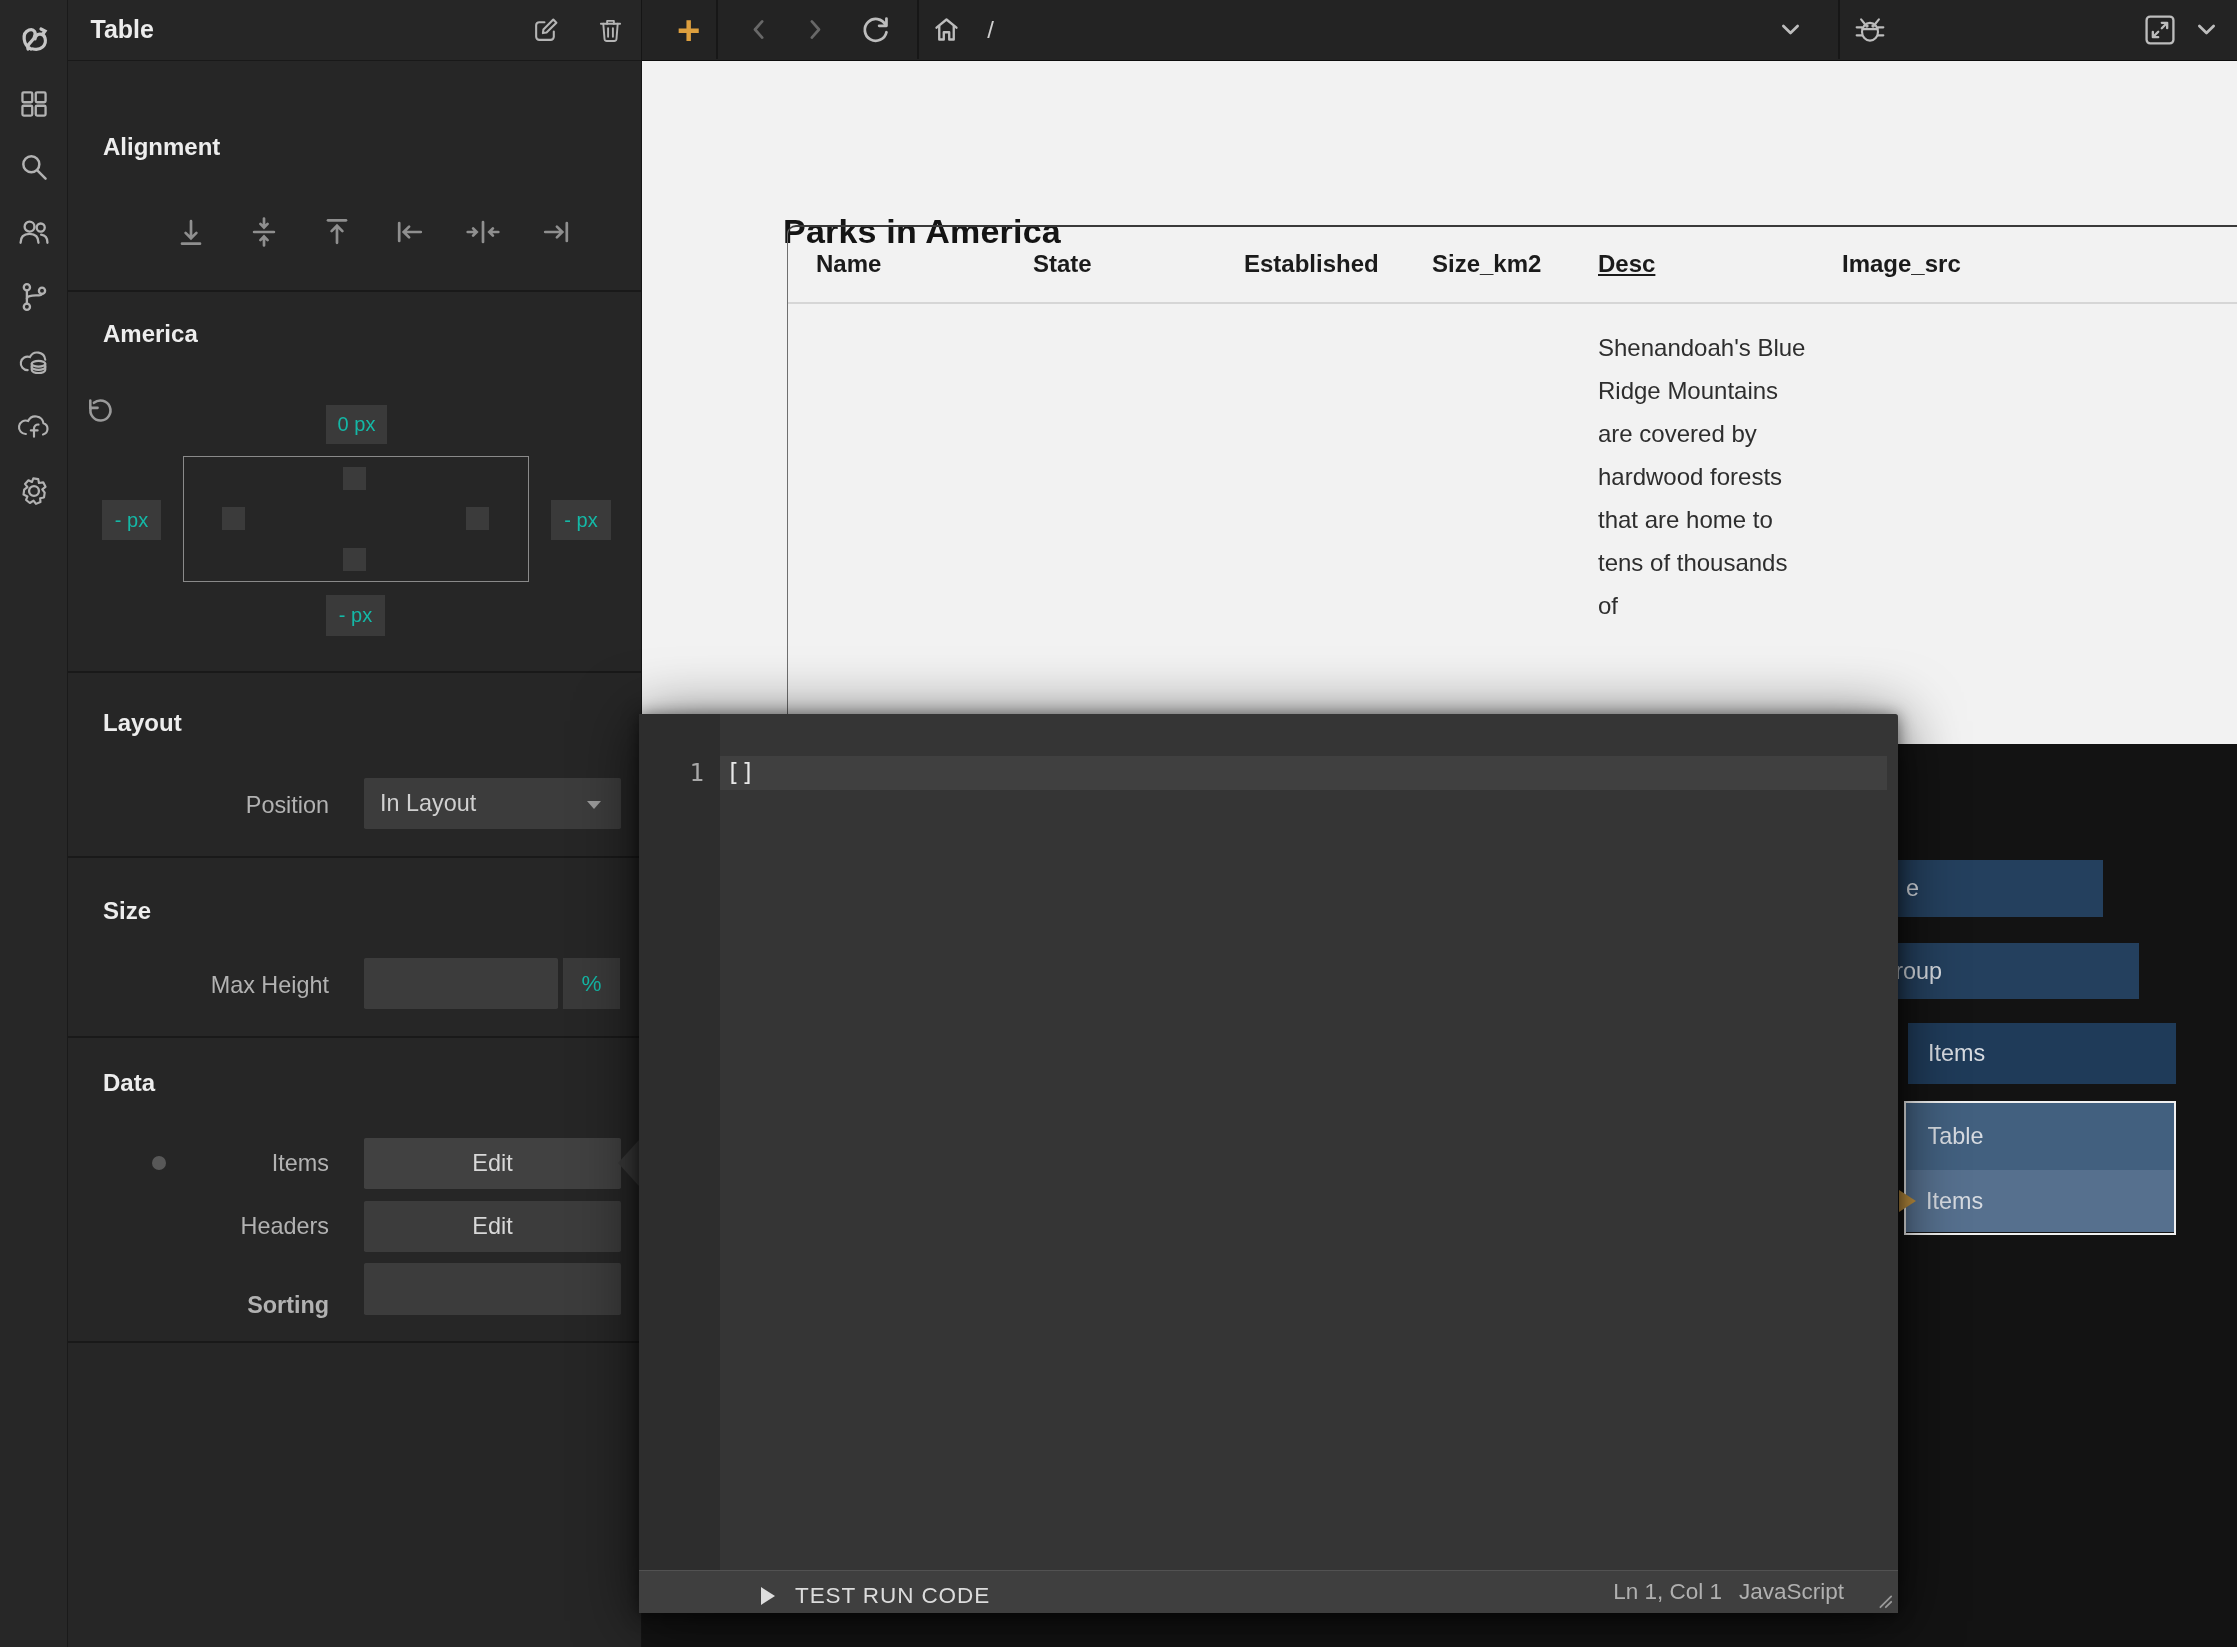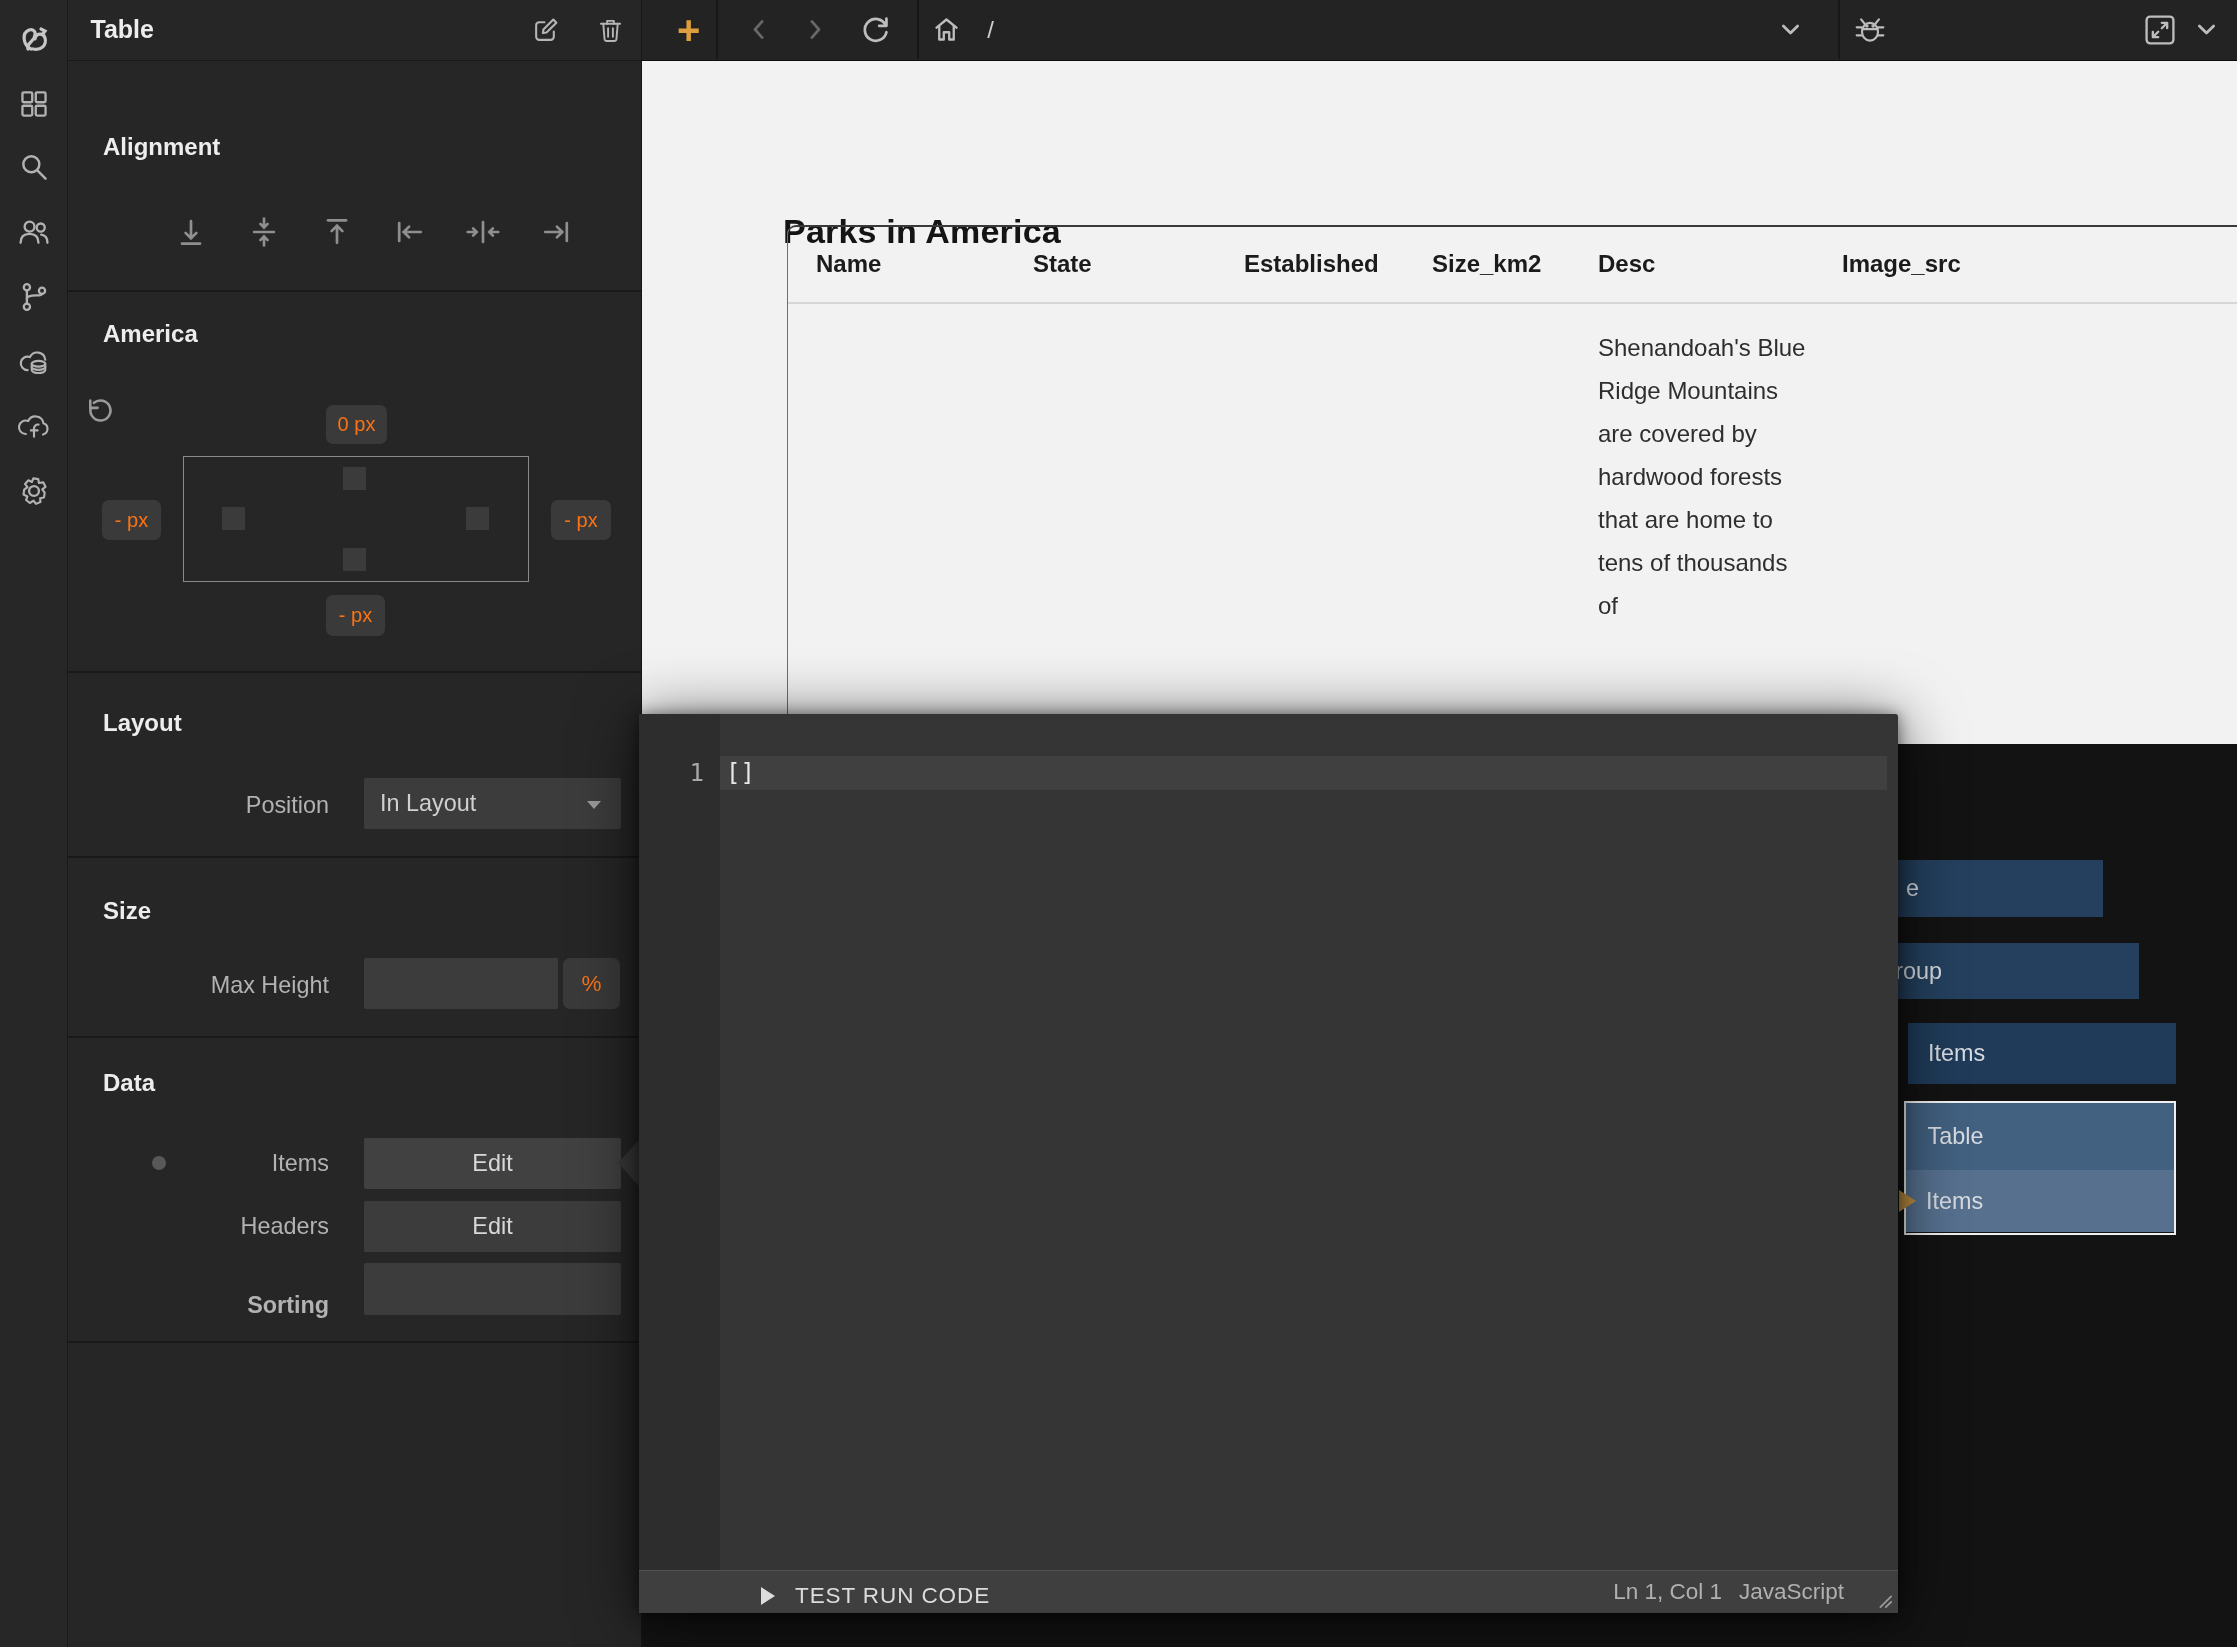--- a/index.html
+++ b/index.html
@@ -35,21 +35,21 @@
   
   .rail{left:0;top:0;width:68px;height:1647px;background:#272727;border-right:1.8px solid #1a1a1a;box-sizing:border-box;}
   .rail-ic{left:16px;width:36px;height:36px;display:flex;align-items:center;justify-content:center;}
 
   
   .panel{left:68px;top:0;width:574px;height:1647px;background:#262626;border-right:1.8px solid #151515;box-sizing:border-box;}
   .panel-head{left:0;top:0;width:100%;height:61px;border-bottom:1.8px solid #191919;box-sizing:border-box;}
   .panel-title{left:22.5px;top:15.3px;font-size:25px;font-weight:600;color:#ededed;}
   .p-sep{left:0;width:100%;height:1.8px;background:#191919;}
   .sec-h{font-size:24px;font-weight:bold;color:#ededed;}
-  .chip{background:#3a3a3a;color:#f97316;font-size:20px;display:flex;align-items:center;justify-content:center;border-radius:7px;}
+  .chip{background:#3a3a3a;color:#14b8a6;font-size:20px;display:flex;align-items:center;justify-content:center;border-radius:0;}
   .field-label{width:261px;left:0;text-align:right;font-size:23.4px;color:#b2b2b2;}
   .ctrl{left:296px;width:257px;height:51px;background:#3c3c3c;border-radius:1.8px;box-sizing:border-box;}
   .btn-edit{color:#d8d8d8;font-size:23.4px;display:flex;align-items:center;justify-content:center;}
   .mrect{left:115px;top:456px;width:346px;height:126px;border:1.8px solid #8a8a8a;box-sizing:border-box;}
   .handle{position:absolute;width:23.4px;height:23.4px;background:#3b3b3b;}
 
   
   .popover{left:639px;top:714px;width:1259px;height:899px;background:#353535;border-radius:2.7px;
     box-shadow:0 7.2px 63px rgba(0,0,0,.65), 0 1.8px 16px rgba(0,0,0,.5);}
   .gutter{left:0;top:0;width:81px;height:856px;background:#2d2d2d;}
@@ -74,21 +74,21 @@
 
 <div class="screen">
 
   <div class="abs canvas">
     <div class="abs canvas-title">Parks in America</div>
     <div class="abs ptable">
       <span class="abs th" style="left:28px;">Name</span>
       <span class="abs th" style="left:245px;">State</span>
       <span class="abs th" style="left:456px;">Established</span>
       <span class="abs th" style="left:644px;">Size_km2</span>
-      <span class="abs th" style="left:810px;">Desc</span>
+      <span class="abs th" style="left:810px;text-decoration:underline;">Desc</span>
       <span class="abs th" style="left:1054px;">Image_src</span>
       <div class="abs ptable-sep"></div>
       <div class="abs desc-cell">Shenandoah's Blue Ridge Mountains are covered by hardwood forests that are home to tens of thousands of</div>
     </div>
   </div>
 
   <div class="abs void"></div>
 
   <div class="abs tree-box" style="left:1850px;top:860px;width:253px;height:57px;background:#24405e;">
     <span class="abs tree-label" style="left:56px;top:0;line-height:57px;">e</span>

